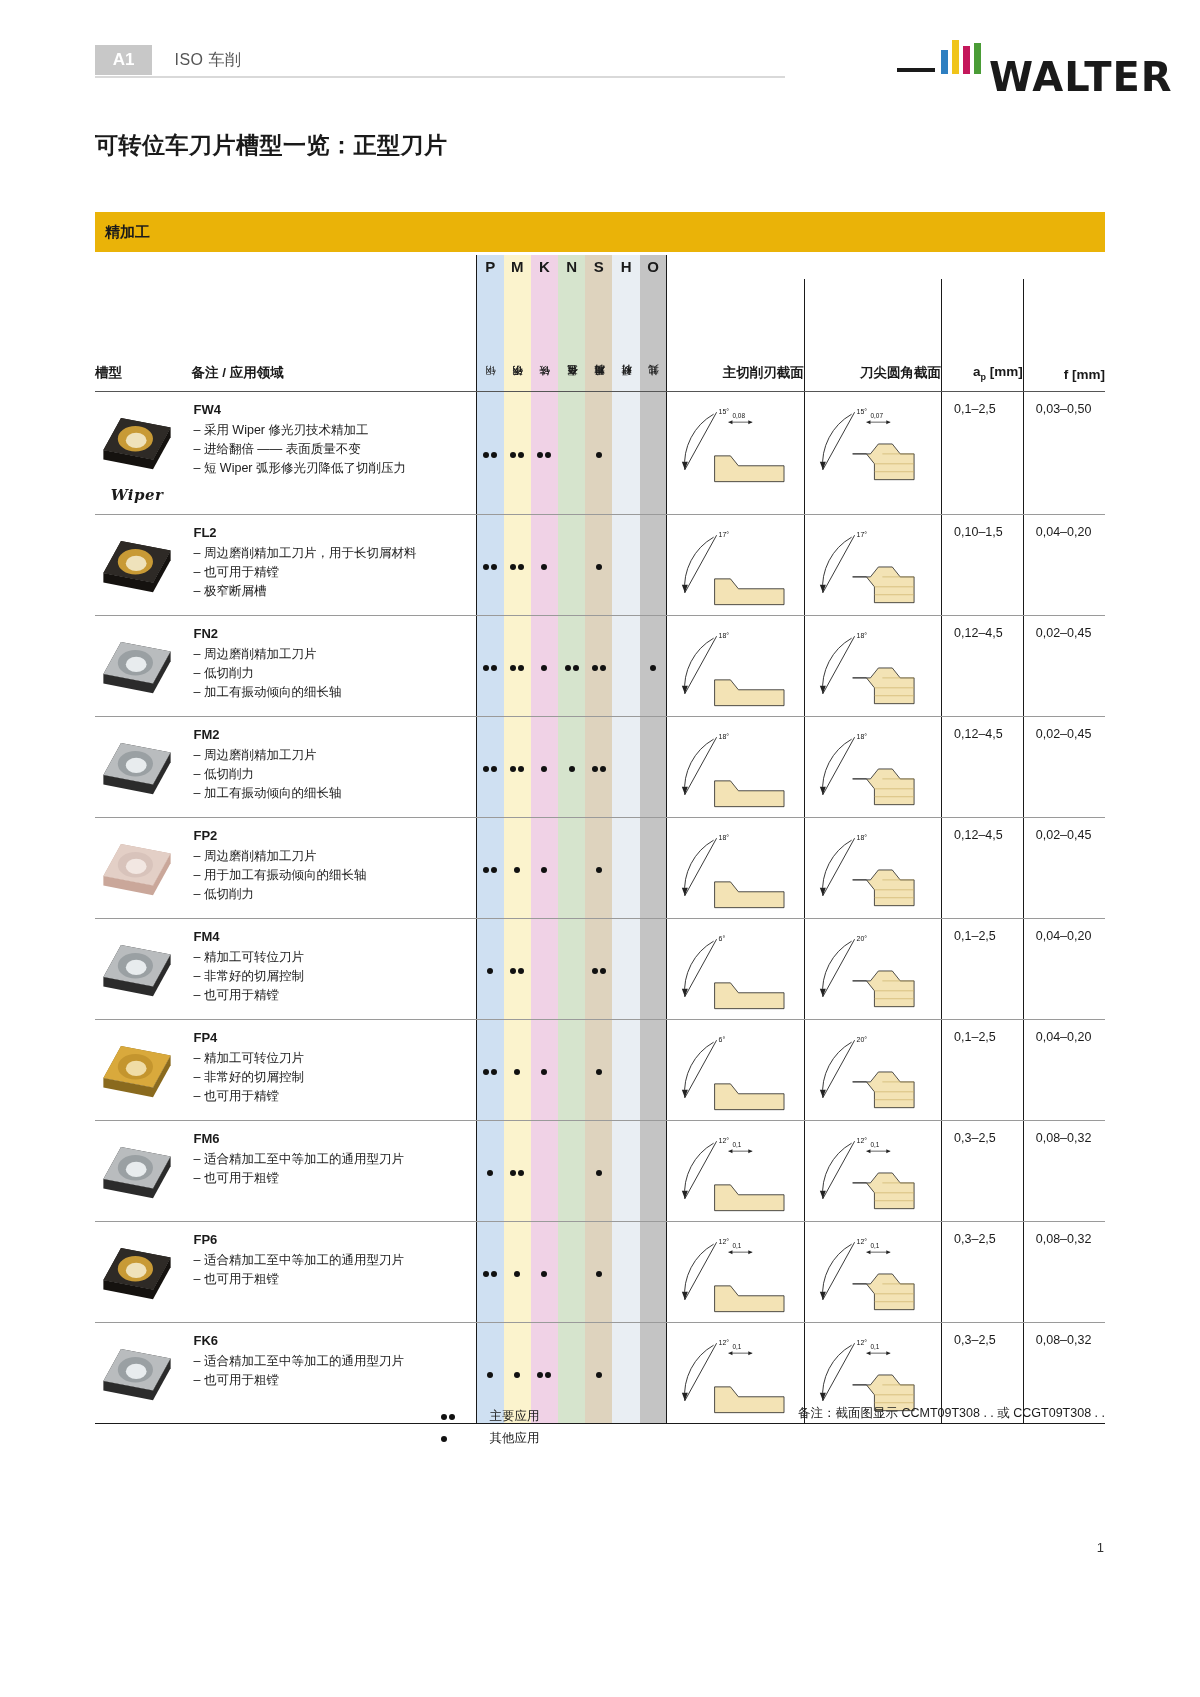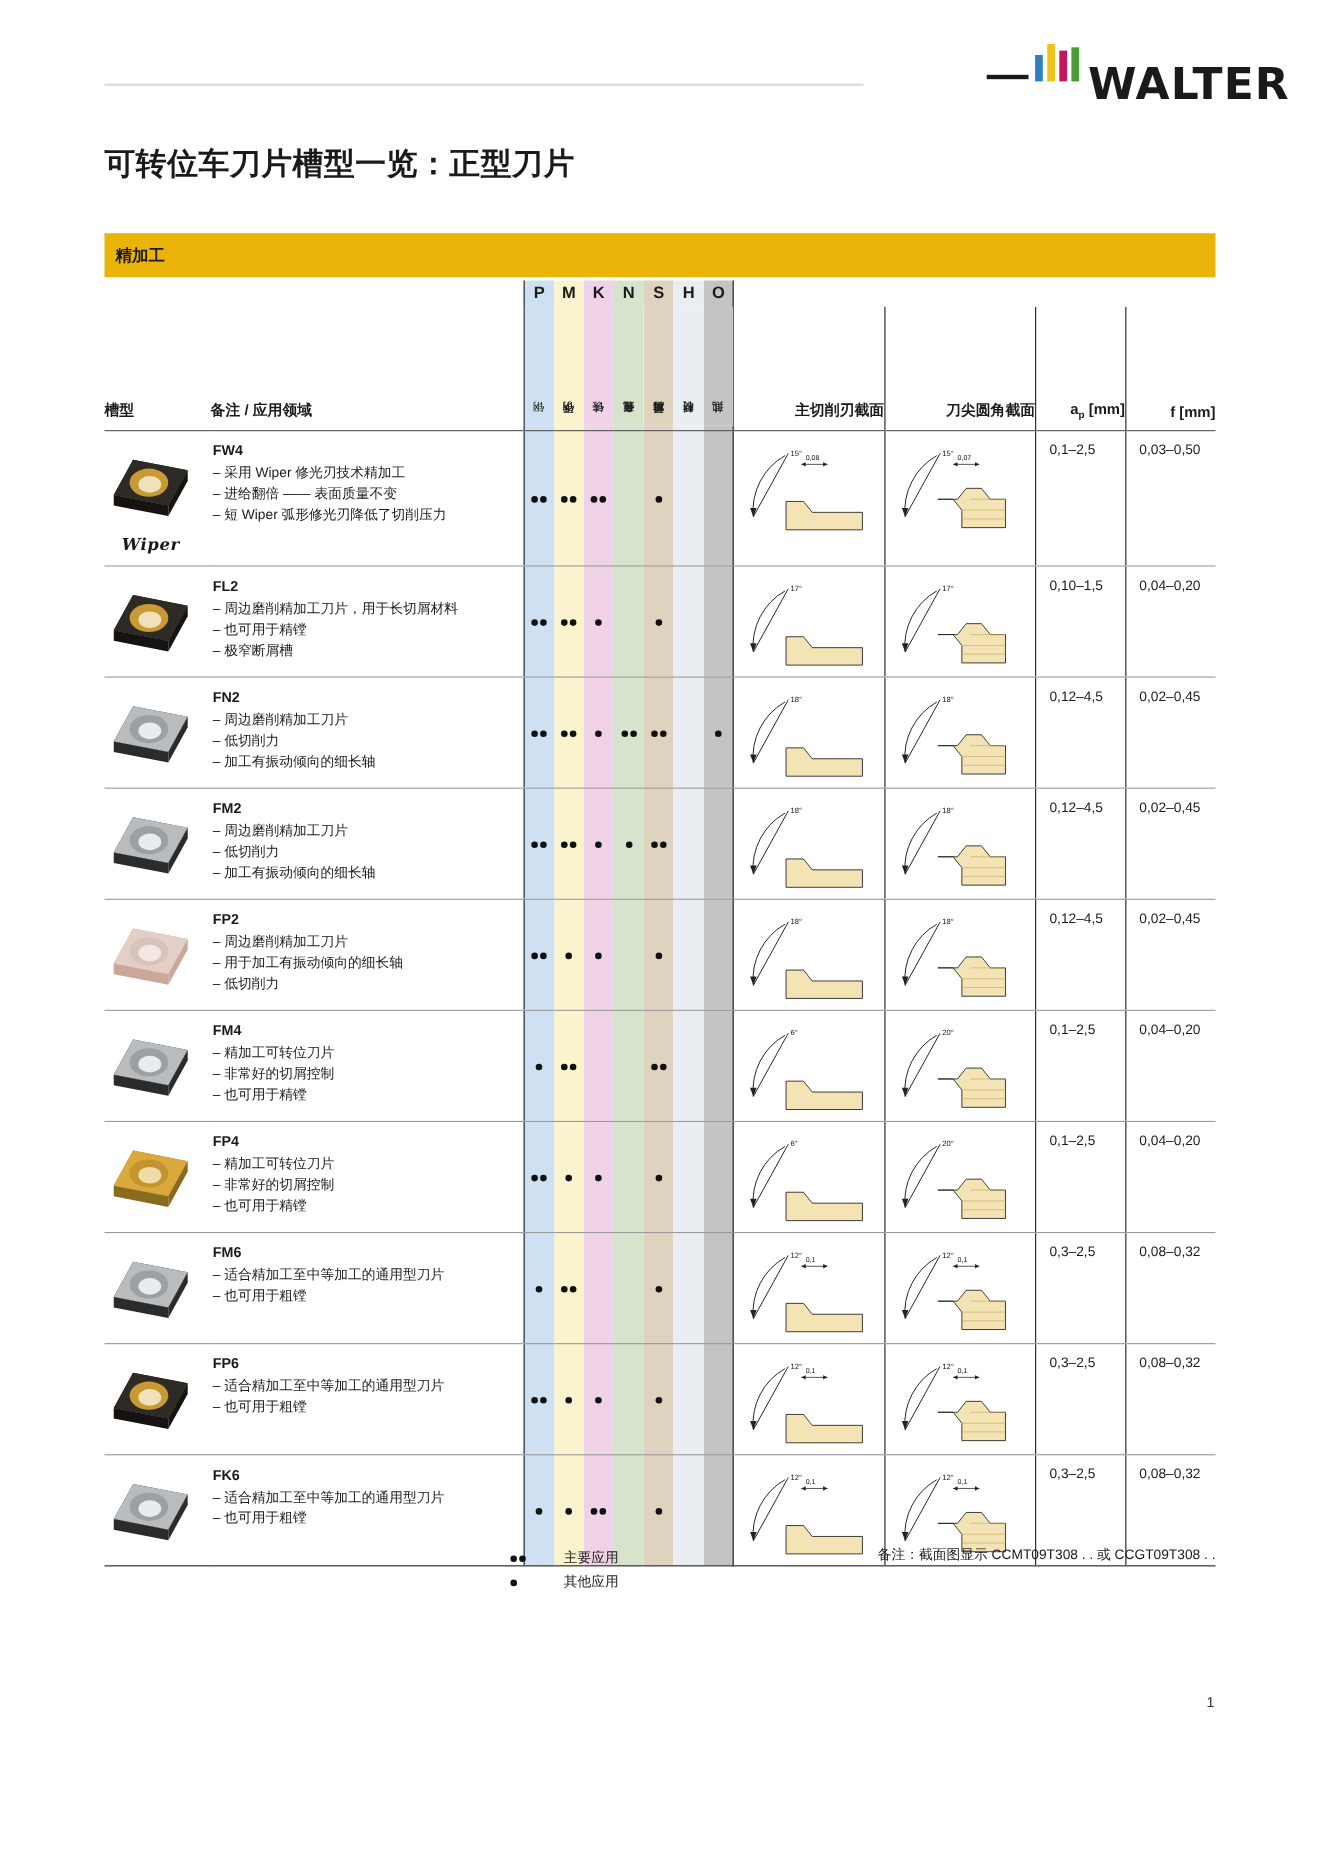--- a/index.html
+++ b/index.html
@@ -37,21 +37,21 @@
   .lb4 { left:77px;  height:31px; background:#4a9c36; }
   .logo-word {
     position:absolute; left:92px; top:12px;
     font-size:40px; font-weight:bold; letter-spacing:1px; color:#1a1a1a;
     font-family:"DejaVu Sans",sans-serif;
   }
 
   
   .page-title {
     position:absolute; left:95px; top:130px;
-    font-size:28px; font-weight:bold; letter-spacing:.5px;
+    font-size:23px; font-weight:bold; letter-spacing:.5px;
   }
 
   
   .section-band {
     position:absolute; left:95px; top:212px; width:1010px; height:40px;
     background:#eab308;
   }
   .section-band span {
     position:absolute; left:10px; top:11px; font-size:15px; font-weight:bold;
   }
@@ -129,31 +129,35 @@
   }
 
   .dot { display:inline-block; width:6px; height:6px; border-radius:50%;
          background:#111; margin:0 1px; }
 
   .numcell { text-align:left; font-size:12.5px; padding:10px 0 0 12px; }
 
   .secfig { position:relative; width:119px; height:100%; }
 
   
-  .legend { position:absolute; left:463px; top:1405px; font-size:12.5px; }
+  .legend { position:absolute; left:440px; top:1405px; font-size:12.5px; }
   .legend-row { height:22px; line-height:22px; }
   .legend-row .dots { display:inline-block; width:46px; }
   .note { position:absolute; right:95px; top:1405px; font-size:12.5px; text-align:right; }
   .pageno { position:absolute; right:96px; top:1540px; font-size:13px; color:#333; }
 </style>
 </head>
 <body>
 
 <div class="page">
 
+  <div class="hdr">
+    <span class="hdr-badge">A1</span>
+    <span class="hdr-title">ISO 车削</span>
+  </div>
   <div class="hdr-rule"></div>
 
   <div class="logo">
     <div class="logo-dash"></div>
     <div class="logo-bar lb1"></div>
     <div class="logo-bar lb2"></div>
     <div class="logo-bar lb3"></div>
     <div class="logo-bar lb4"></div>
     <div class="logo-word">WALTER</div>
   </div>

